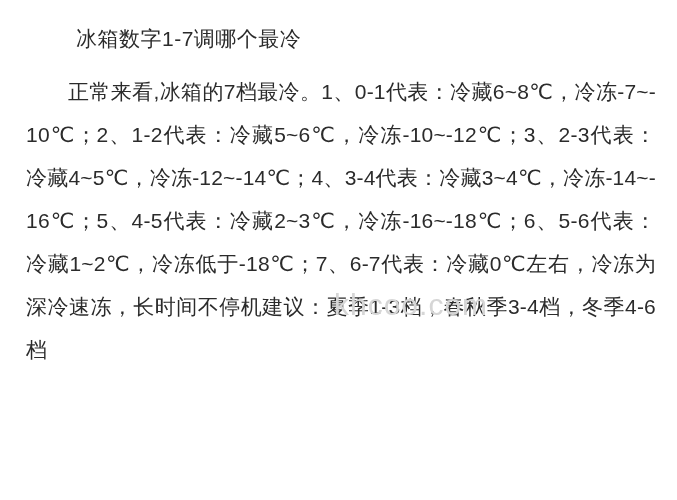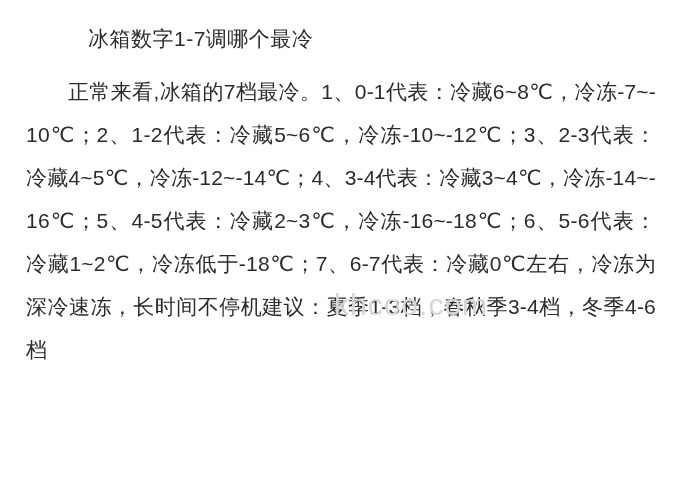--- a/index.html
+++ b/index.html
@@ -24,21 +24,21 @@
     position: absolute;
     top: 0;
     left: 0;
     width: 677px;
     height: 12px;
     background: #ffffff;
   }
   .doc-title {
     position: absolute;
     top: 24px;
-    left: 88px;
+    left: 76px;
     font-size: 21px;
     line-height: 30px;
     color: #2b2b2b;
     letter-spacing: 0.5px;
     white-space: nowrap;
   }
   .doc-body {
     position: absolute;
     top: 70px;
     left: 26px;

